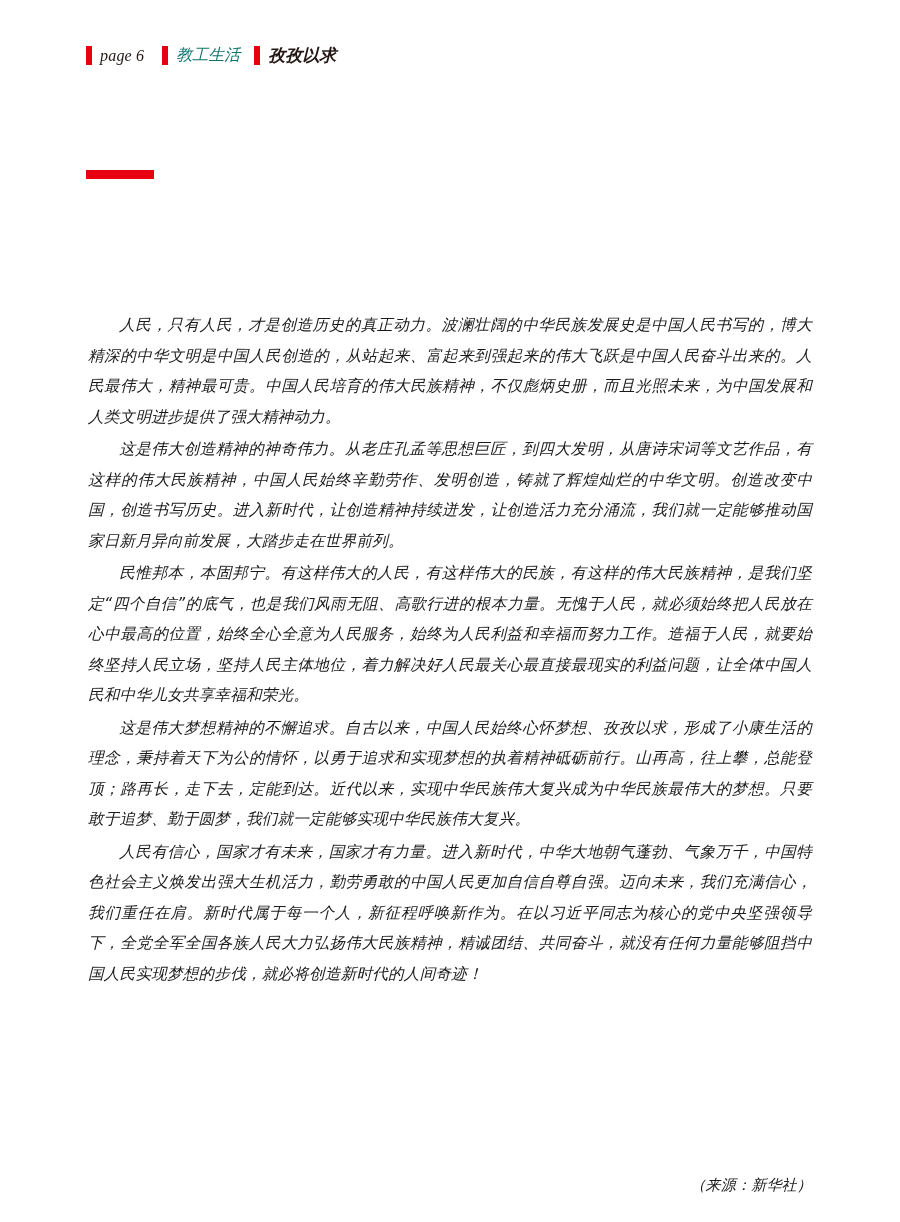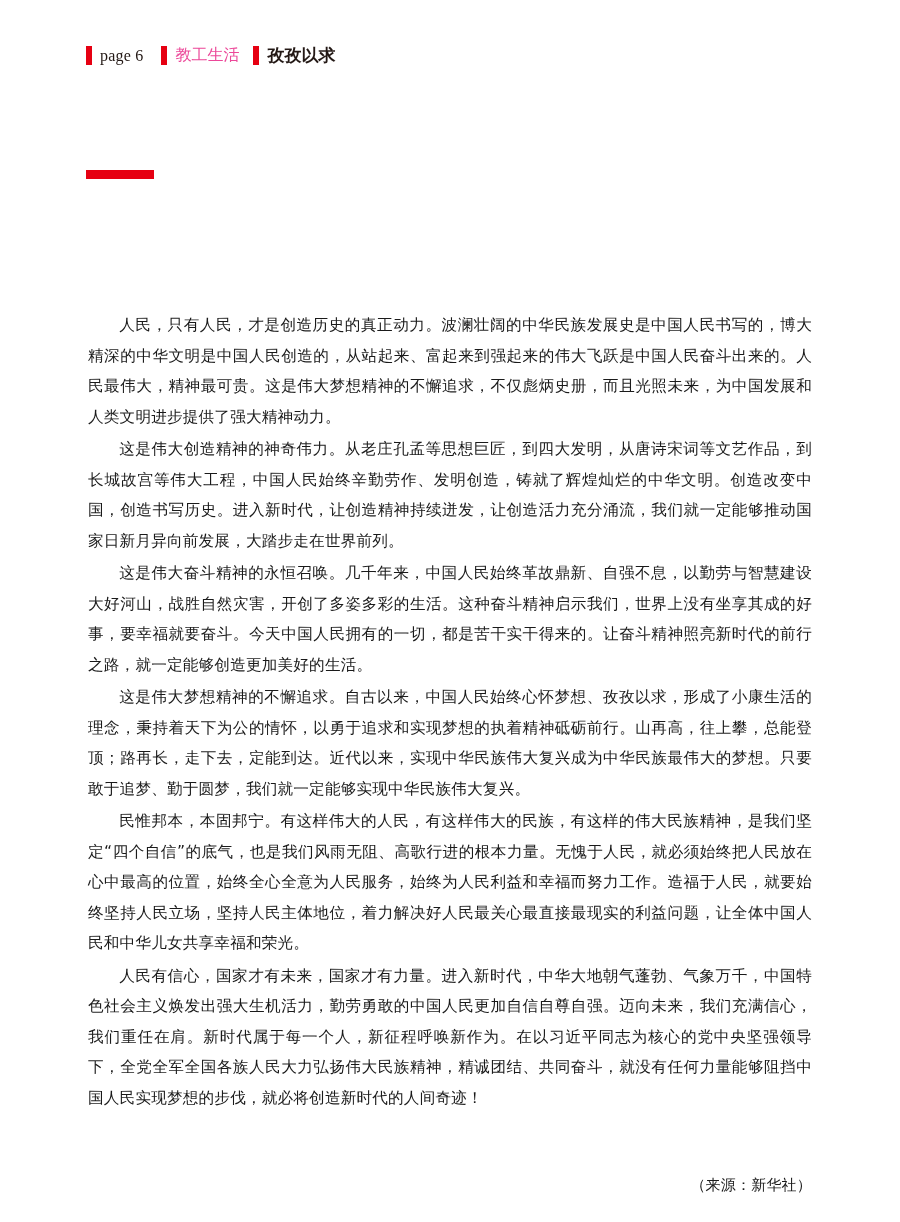--- a/index.html
+++ b/index.html
@@ -13,20 +13,21 @@
     font-family: "Liberation Serif", "DejaVu Serif", serif;
     color: #1a1a1a;
     position: relative;
     overflow: hidden;
   }
   .page {
     position: relative;
     width: 900px;
     height: 918px;
     box-sizing: border-box;
+    font-style: italic;
   }
   
   .header {
     position: absolute;
     left: 86px;
     top: 44px;
     display: flex;
     align-items: center;
     gap: 0px;
   }
@@ -40,21 +41,21 @@
   .hdr-page {
     font-family: "Liberation Serif", serif;
     font-size: 16px;
     color: #231815;
     letter-spacing: 0.2px;
     margin-right: 18px;
   }
   .hdr-sec {
     font-family: "DejaVu Sans", "Liberation Sans", sans-serif;
     font-size: 16px;
-    color: #ec4899;
+    color: #0f766e;
     margin-right: 14px;
   }
   .hdr-sub {
     font-family: "DejaVu Sans", "Liberation Sans", sans-serif;
     font-size: 17px;
     font-weight: bold;
     color: #231815;
   }
   
   .title-rule {
@@ -106,23 +107,22 @@
     <span class="hdr-page">page 6</span>
     <span class="hdr-bar"></span>
     <span class="hdr-sec">教工生活</span>
     <span class="hdr-bar"></span>
     <span class="hdr-sub">孜孜以求</span>
   </div>
 
   <div class="title-rule"></div>
 
   <div class="article">
-    <p>人民，只有人民，才是创造历史的真正动力。波澜壮阔的中华民族发展史是中国人民书写的，博大精深的中华文明是中国人民创造的，从站起来、富起来到强起来的伟大飞跃是中国人民奋斗出来的。人民最伟大，精神最可贵。这是伟大梦想精神的不懈追求，不仅彪炳史册，而且光照未来，为中国发展和人类文明进步提供了强大精神动力。</p>
-    <p>这是伟大创造精神的神奇伟力。从老庄孔孟等思想巨匠，到四大发明，从唐诗宋词等文艺作品，到长城故宫等伟大工程，中国人民始终辛勤劳作、发明创造，铸就了辉煌灿烂的中华文明。创造改变中国，创造书写历史。进入新时代，让创造精神持续迸发，让创造活力充分涌流，我们就一定能够推动国家日新月异向前发展，大踏步走在世界前列。</p>
-    <p>这是伟大奋斗精神的永恒召唤。几千年来，中国人民始终革故鼎新、自强不息，以勤劳与智慧建设大好河山，战胜自然灾害，开创了多姿多彩的生活。这种奋斗精神启示我们，世界上没有坐享其成的好事，要幸福就要奋斗。今天中国人民拥有的一切，都是苦干实干得来的。让奋斗精神照亮新时代的前行之路，就一定能够创造更加美好的生活。</p>
+    <p>人民，只有人民，才是创造历史的真正动力。波澜壮阔的中华民族发展史是中国人民书写的，博大精深的中华文明是中国人民创造的，从站起来、富起来到强起来的伟大飞跃是中国人民奋斗出来的。人民最伟大，精神最可贵。中国人民培育的伟大民族精神，不仅彪炳史册，而且光照未来，为中国发展和人类文明进步提供了强大精神动力。</p>
+    <p>这是伟大创造精神的神奇伟力。从老庄孔孟等思想巨匠，到四大发明，从唐诗宋词等文艺作品，有这样的伟大民族精神，中国人民始终辛勤劳作、发明创造，铸就了辉煌灿烂的中华文明。创造改变中国，创造书写历史。进入新时代，让创造精神持续迸发，让创造活力充分涌流，我们就一定能够推动国家日新月异向前发展，大踏步走在世界前列。</p>
+    <p>民惟邦本，本固邦宁。有这样伟大的人民，有这样伟大的民族，有这样的伟大民族精神，是我们坚定“四个自信”的底气，也是我们风雨无阻、高歌行进的根本力量。无愧于人民，就必须始终把人民放在心中最高的位置，始终全心全意为人民服务，始终为人民利益和幸福而努力工作。造福于人民，就要始终坚持人民立场，坚持人民主体地位，着力解决好人民最关心最直接最现实的利益问题，让全体中国人民和中华儿女共享幸福和荣光。</p>
     <p>这是伟大梦想精神的不懈追求。自古以来，中国人民始终心怀梦想、孜孜以求，形成了小康生活的理念，秉持着天下为公的情怀，以勇于追求和实现梦想的执着精神砥砺前行。山再高，往上攀，总能登顶；路再长，走下去，定能到达。近代以来，实现中华民族伟大复兴成为中华民族最伟大的梦想。只要敢于追梦、勤于圆梦，我们就一定能够实现中华民族伟大复兴。</p>
-    <p>民惟邦本，本固邦宁。有这样伟大的人民，有这样伟大的民族，有这样的伟大民族精神，是我们坚定“四个自信”的底气，也是我们风雨无阻、高歌行进的根本力量。无愧于人民，就必须始终把人民放在心中最高的位置，始终全心全意为人民服务，始终为人民利益和幸福而努力工作。造福于人民，就要始终坚持人民立场，坚持人民主体地位，着力解决好人民最关心最直接最现实的利益问题，让全体中国人民和中华儿女共享幸福和荣光。</p>
     <p>人民有信心，国家才有未来，国家才有力量。进入新时代，中华大地朝气蓬勃、气象万千，中国特色社会主义焕发出强大生机活力，勤劳勇敢的中国人民更加自信自尊自强。迈向未来，我们充满信心，我们重任在肩。新时代属于每一个人，新征程呼唤新作为。在以习近平同志为核心的党中央坚强领导下，全党全军全国各族人民大力弘扬伟大民族精神，精诚团结、共同奋斗，就没有任何力量能够阻挡中国人民实现梦想的步伐，就必将创造新时代的人间奇迹！</p>
   </div>
 
   <div class="source">（来源：新华社）</div>
 
 </div>
 
 </body></html>

